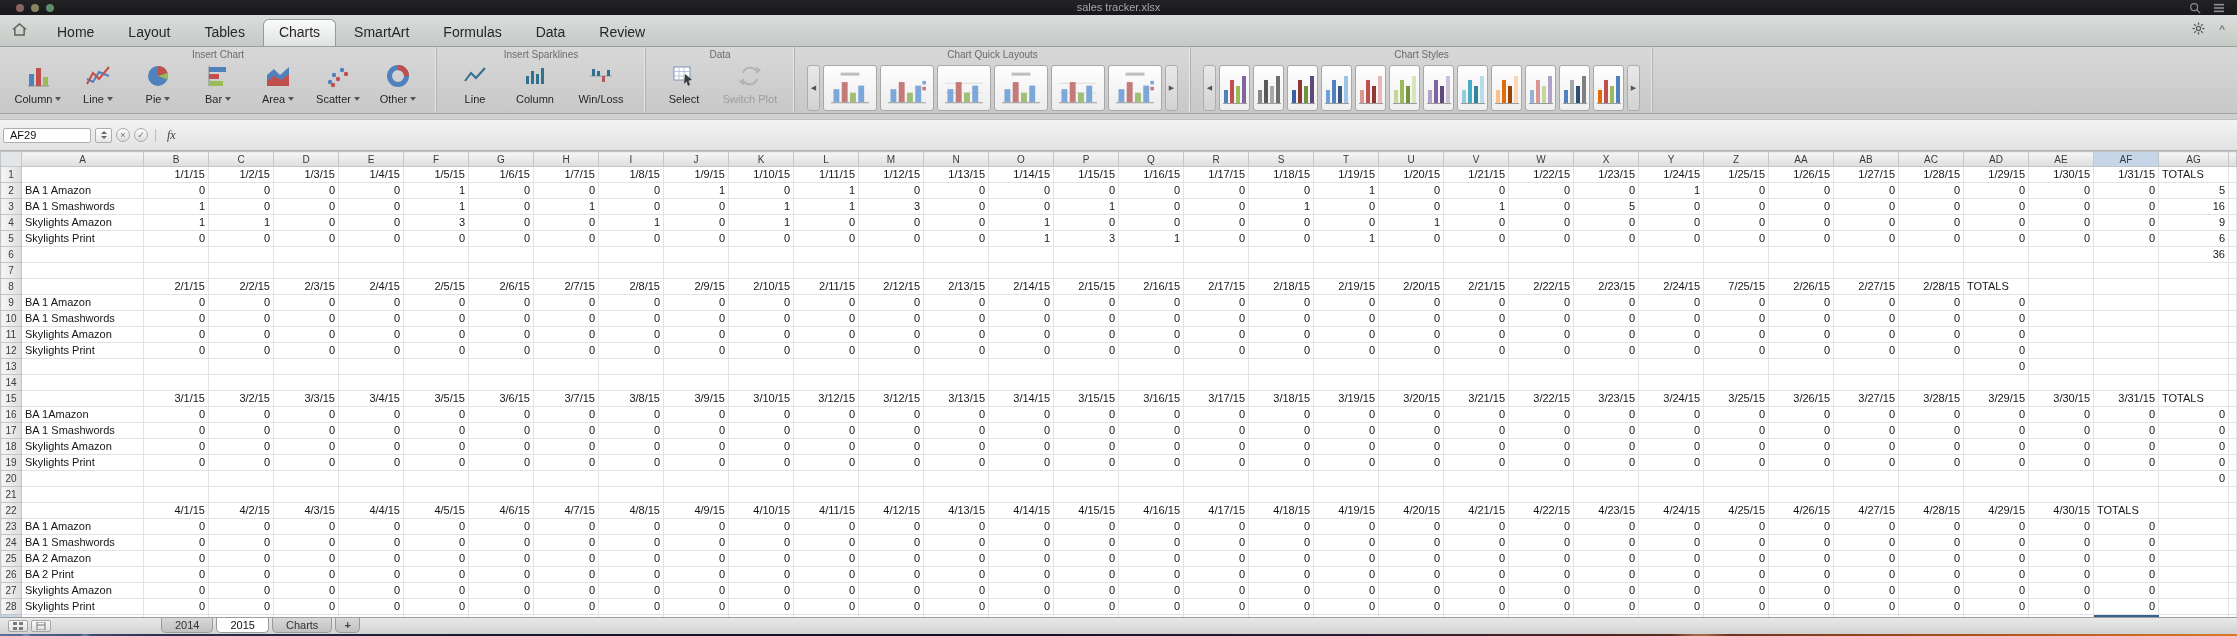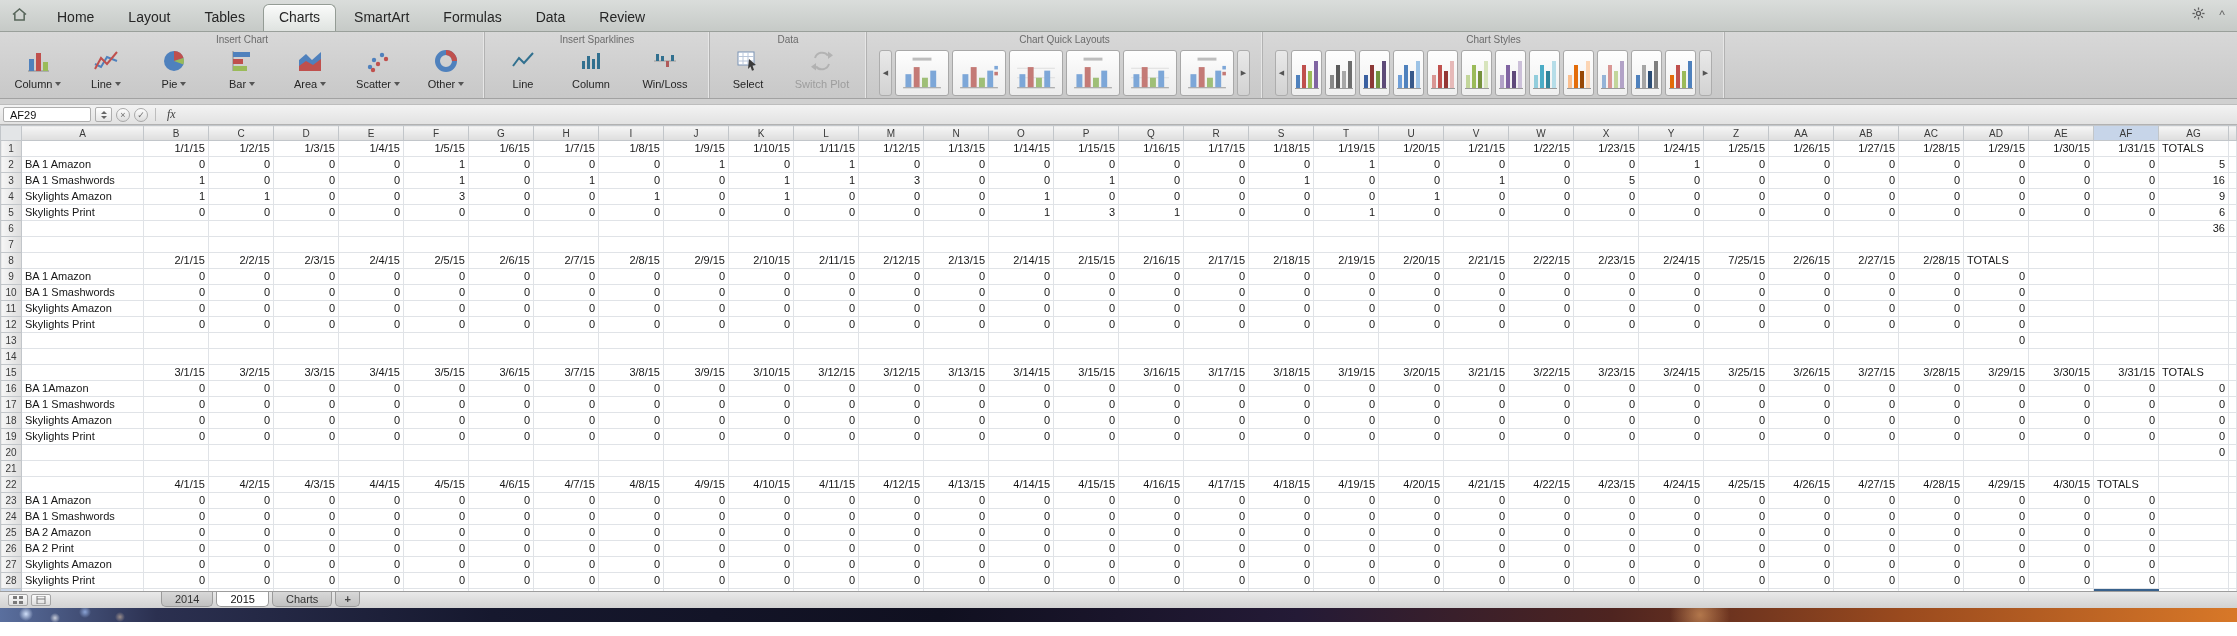--- a/index.html
+++ b/index.html
@@ -20,41 +20,41 @@
   .tabbar { height:32px; background:linear-gradient(#dadddb,#c6cac7); border-bottom:1px solid #9aa09b; display:flex; align-items:flex-end; padding:0 10px; position:relative; }
   .homeicon { margin:0 14px 6px 2px; }
   .tabs { display:flex; align-items:flex-end; }
   .tab { font-size:14px; color:#262626; padding:4px 15px 6px; margin-right:2px; border-radius:6px 6px 0 0; border:1px solid transparent; border-bottom:none;text-align:right; }
   .tab.active { background:linear-gradient(#fafbfa,#dfe3e0); border-color:#949c95; box-shadow:inset 0 1px 0 #fff; }
   .tabbar-right { position:absolute; right:12px; bottom:7px; display:flex; gap:14px; align-items:center; color:#5a5a5a; }
   .collapse { font-size:12px; color:#666; line-height:10px; }
 
   
   .ribbon { height:67px; background:linear-gradient(#d8d8d8,#c8c8c8); border-bottom:1px solid #a2a2a2; display:flex; }
-  .group { position:relative; padding:15px 12px 0; border-right:1px solid #b2b2b2; box-shadow:inset -1px 0 0 #e6e6e6; display:flex; gap:16px; }
+  .group { position:relative; padding:15px 12px 0; border-right:1px solid #b2b2b2; box-shadow:inset -1px 0 0 #e6e6e6; display:flex; gap:8px; }
   .group-label { position:absolute; top:2px; left:0; right:0; text-align:center; font-size:10px; color:#6b6b6b; white-space:nowrap; }
   .rbtn { width:52px; display:flex; flex-direction:column; align-items:center; }
   .rbtn .ricon { height:28px; display:flex; align-items:center; justify-content:center; }
   .rbtn .lbl { margin-top:3px; font-size:11px; color:#262626; display:flex; align-items:center; white-space:nowrap; }
   .rbtn.disabled .lbl { color:#9d9d9d; }
   .rbtn.disabled .ricon { opacity:.55; }
   .rbtn.wide { width:64px; }
   .caret { width:0; height:0; border-left:3px solid transparent; border-right:3px solid transparent; border-top:4px solid #555; margin-left:3px; display:inline-block; }
 
   .strip { display:flex; align-items:center; gap:3px; }
   .scrollbtn { width:13px; height:46px; display:flex; align-items:center; justify-content:center; font-size:7px; color:#555; background:linear-gradient(#e9e9e9,#d2d2d2); border:1px solid #adadad; border-radius:3px; }
   .thumb { width:54px; height:46px; background:linear-gradient(#fefefe,#ececec); border:1px solid #a8a8a8; border-radius:3px; overflow:hidden; }
   .thumb svg { width:100%; height:100%; display:block; }
   .sthumb { width:31px; height:46px; background:linear-gradient(#fefefe,#efefef); border:1px solid #a8a8a8; border-radius:3px; display:flex; align-items:flex-end; justify-content:center; padding-bottom:6px; }
   .sbars { display:flex; align-items:flex-end; gap:2px; border-bottom:1px solid #9a9a9a; padding:0 1px; }
   .sbars i { display:block; width:4px; }
 
   
   .fgap { height:6px; background:#d0d0d0; border-bottom:1px solid #bdbdbd; }
-  .formulabar { height:20px; background:linear-gradient(#f3f3f3,#e2e2e2); border-bottom:1px solid #b2b2b2; display:flex; align-items:center; padding:0 3px; gap:4px; }
+  .formulabar { height:31px; background:linear-gradient(#f3f3f3,#e2e2e2); border-bottom:1px solid #b2b2b2; display:flex; align-items:center; padding:0 3px; gap:4px; }
   .namebox { width:88px; height:15px; background:#fff; border:1px solid #aeaeae; border-radius:2px; font-size:11px; color:#111; padding:0 6px; display:flex; align-items:center; }
   .stepper { width:17px; height:15px; border:1px solid #aeaeae; border-radius:2px; background:linear-gradient(#fff,#e6e6e6); display:flex; flex-direction:column; align-items:center; justify-content:center; gap:2px; }
   .tri-up { width:0;height:0;border-left:3px solid transparent;border-right:3px solid transparent;border-bottom:3px solid #666; }
   .tri-dn { width:0;height:0;border-left:3px solid transparent;border-right:3px solid transparent;border-top:3px solid #666; }
   .fbtn { width:14px; height:14px; border-radius:50%; background:linear-gradient(#fdfdfd,#dcdcdc); border:1px solid #a9a9a9; color:#6f6f6f; font-size:9px; line-height:12px; text-align:center; }
   .fsep { width:1px; height:13px; background:#bdbdbd; margin:0 3px; }
   .fx { font-family:"Liberation Serif", serif; font-style:italic; font-size:12px; color:#3f3f3f; margin:0 4px; }
   .finput { flex:1; height:15px; background:#fff; border:1px solid #bdbdbd; font-size:11px; color:#111; padding:0 6px; display:flex; align-items:center; }
 
   
@@ -91,20 +91,43 @@
       radial-gradient(circle at 120px 9px, rgba(255,220,180,.5) 0, rgba(255,220,180,0) 5px),
       radial-gradient(circle at 1700px 7px, rgba(255,190,120,.5) 0, rgba(255,190,120,0) 30px),
       linear-gradient(90deg,#5a6f9e 0%,#2b3050 7%,#16182e 22%,#101020 42%,#241a36 58%,#4e2420 72%,#9a4a1e 85%,#d87828 100%);
   }
 </style>
 </head>
 <body>
 
 <div class="screen">
 
+  <div class="titlebar">
+    <div class="lights">
+      <span class="light r"></span>
+      <span class="light y"></span>
+      <span class="light g"></span>
+    </div>
+    <span class="wtitle">sales tracker.xlsx</span>
+    <div class="menuicons">
+      <span>
+          <svg width="12" height="12" viewBox="0 0 14 14">
+            <circle cx="6" cy="6" r="4" fill="none" stroke="#8d8d90" stroke-width="1.4"></circle>
+            <line x1="9" y1="9" x2="13" y2="13" stroke="#8d8d90" stroke-width="1.4"></line>
+          </svg>
+        </span>
+      <span>
+          <svg width="12" height="10" viewBox="0 0 14 12">
+            <rect x="1" y="1" width="12" height="2" fill="#8d8d90"></rect>
+            <rect x="1" y="5" width="12" height="2" fill="#8d8d90"></rect>
+            <rect x="1" y="9" width="12" height="2" fill="#8d8d90"></rect>
+          </svg>
+        </span>
+    </div>
+  </div>
 
   <div class="tabbar">
     <span class="homeicon"><svg width="15" height="14" viewBox="0 0 16 15">
           <path d="M1,8 L8,2 L15,8 M3,7 L3,14 L13,14 L13,7" fill="none" stroke="#57655a" stroke-width="1.6"></path>
         </svg></span>
     <div class="tabs">
         <div class="tab">Home</div>
         <div class="tab">Layout</div>
         <div class="tab">Tables</div>
         <div class="tab active">Charts</div>

